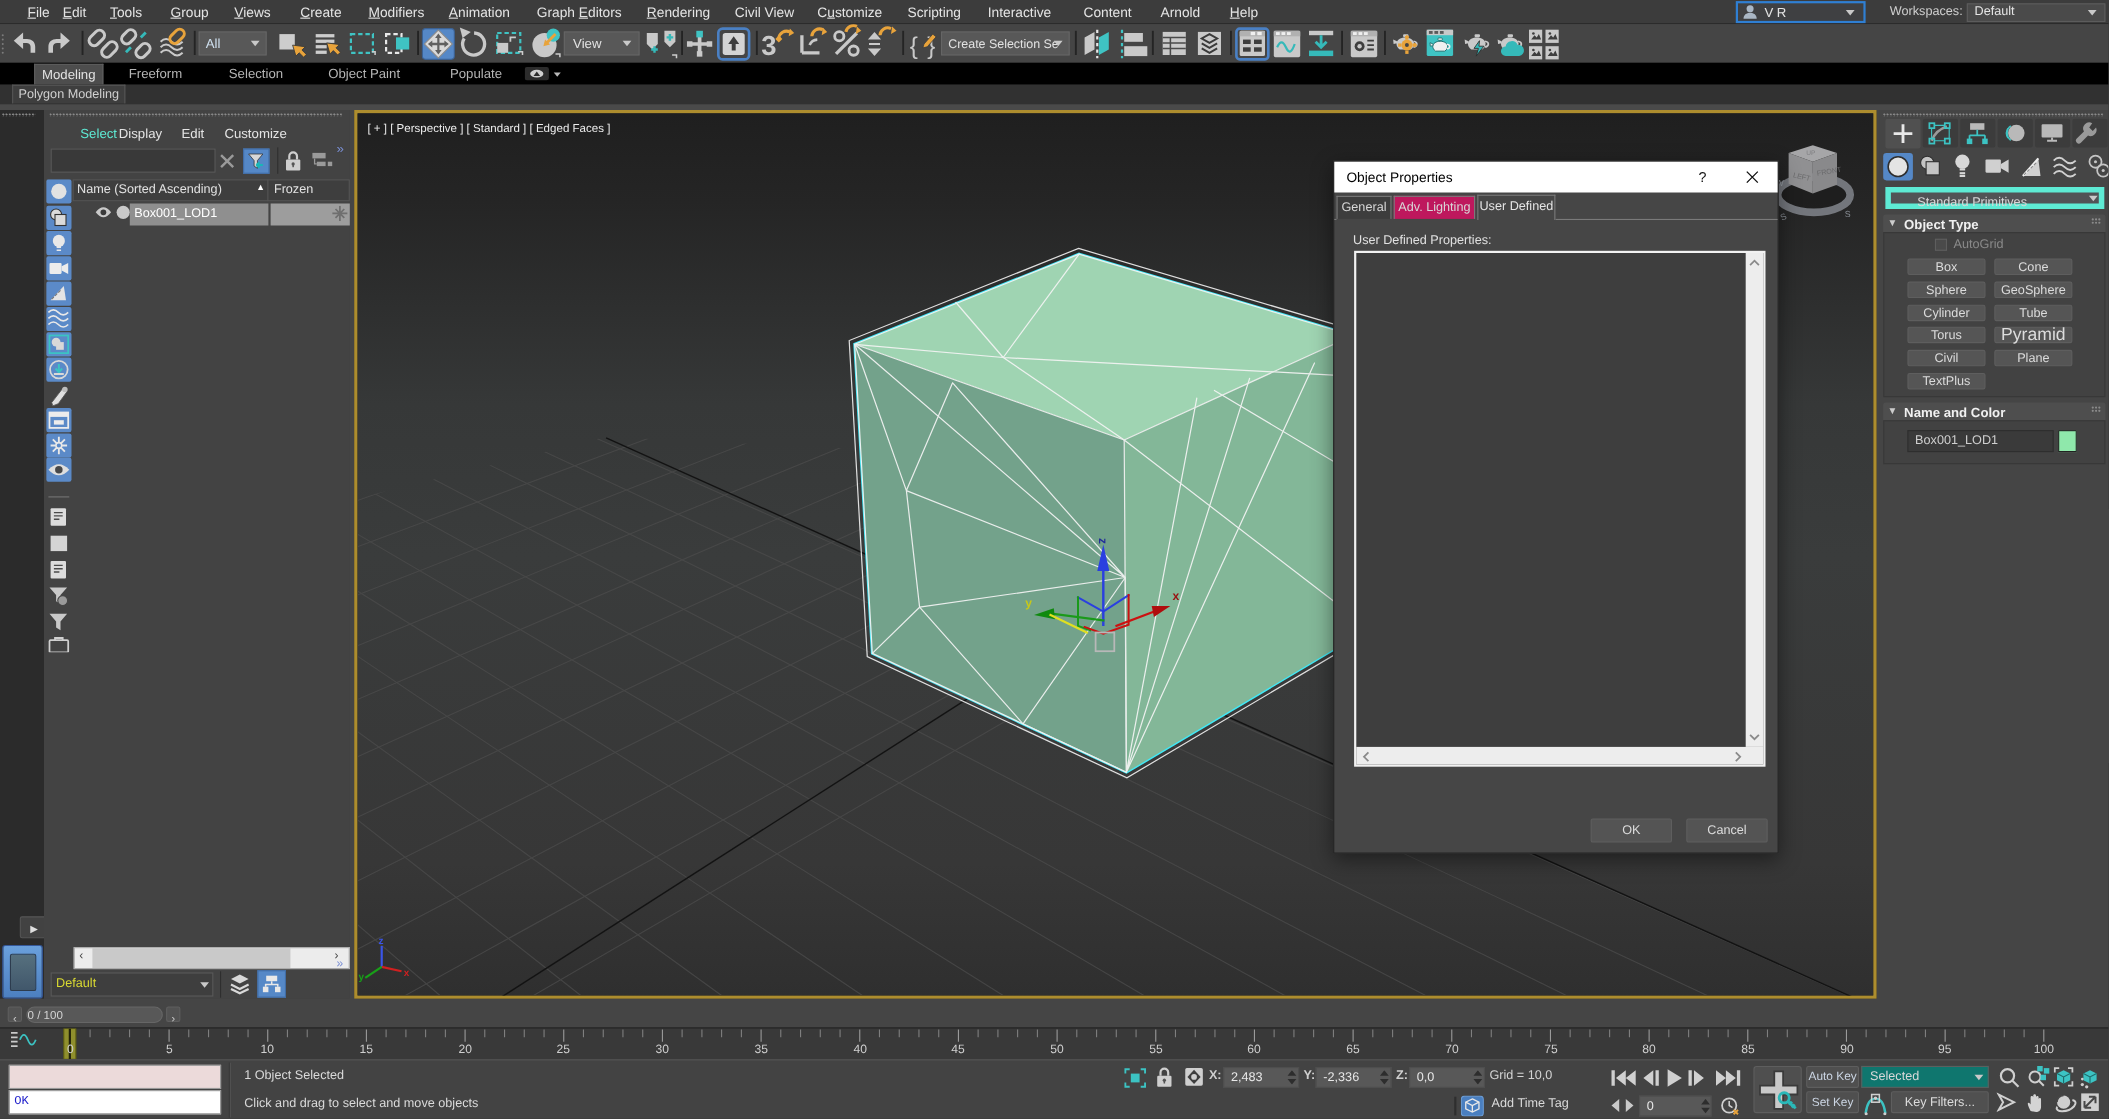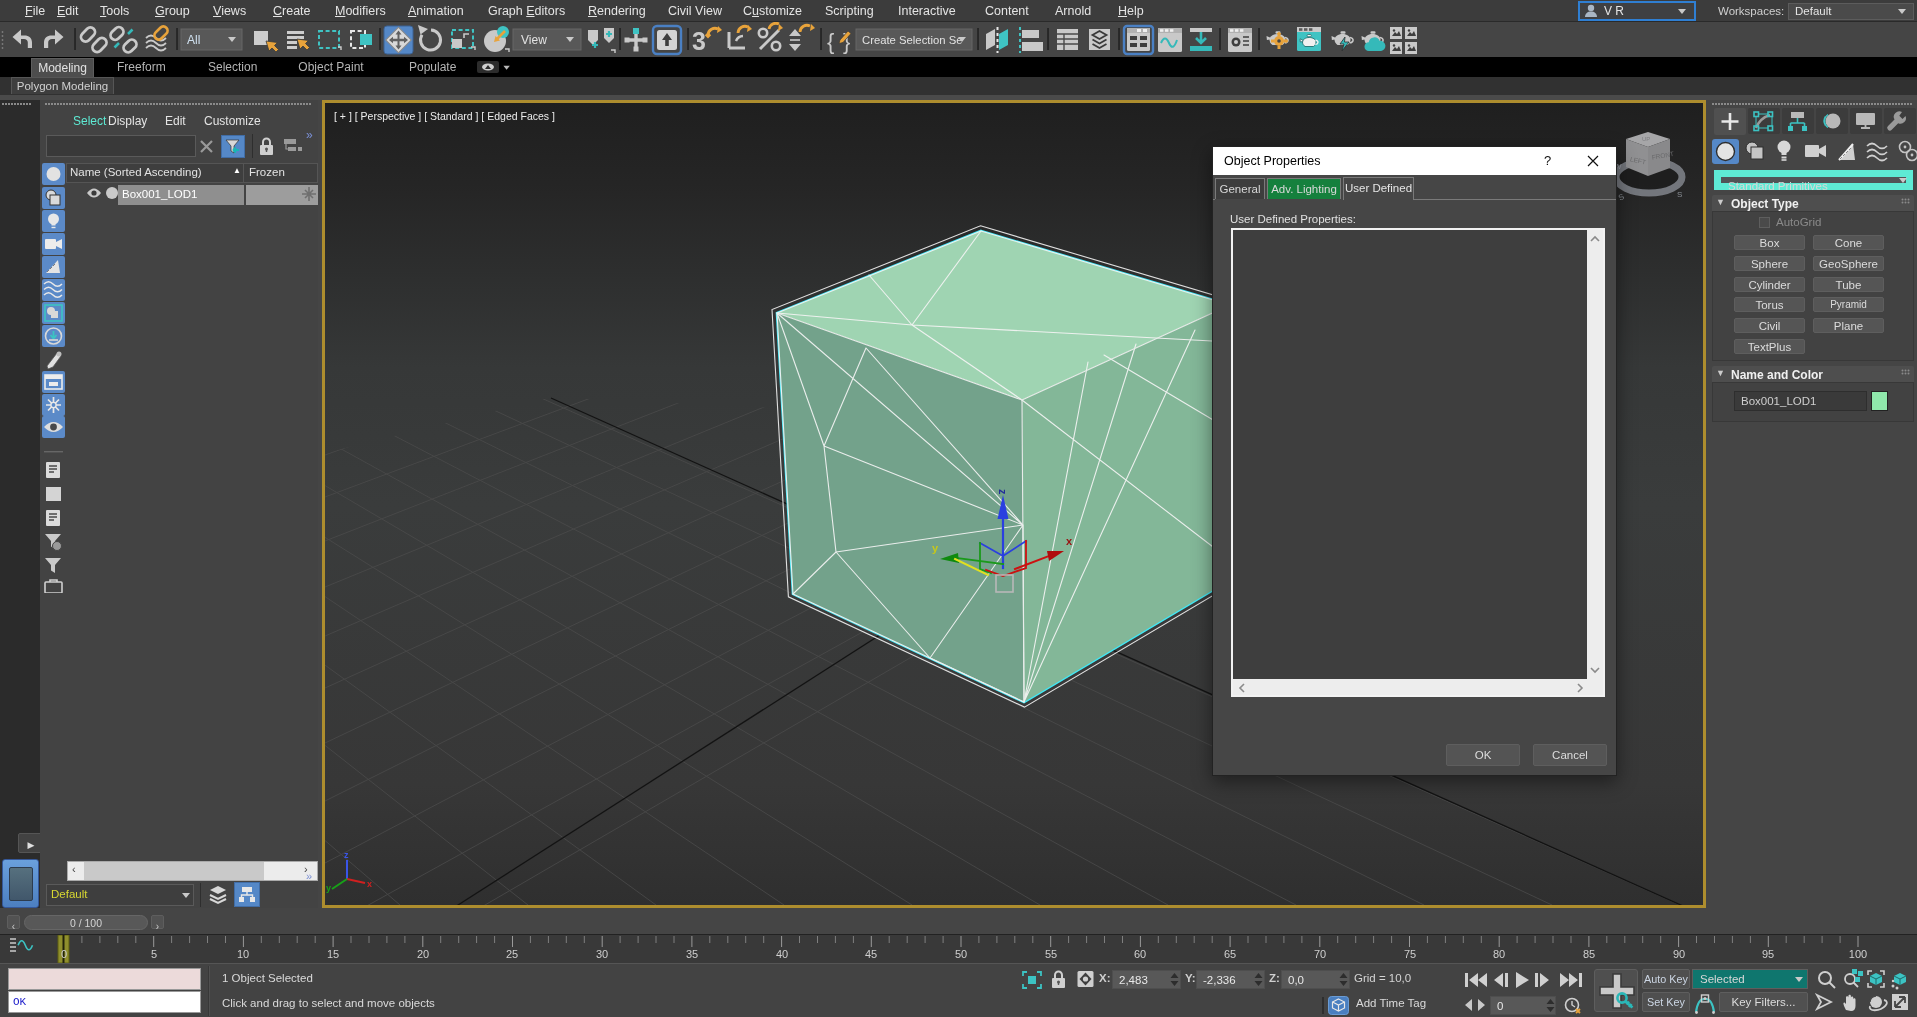--- a/index.html
+++ b/index.html
@@ -587,21 +587,21 @@
 
 <div class="abs" id="dlg" style="left:1212px;top:146px;width:405px;height:630px;background:#464646;border:1px solid #222;box-shadow:0 6px 18px rgba(0,0,0,0.45)">
 <div class="abs" style="left:0;top:0;width:403px;height:28px;background:#fff"></div>
 <span class="abs" style="left:11px;top:7px;font-size:12.5px;color:#000">Object Properties</span>
 <span class="abs" style="left:331px;top:6px;font-size:13px;color:#111">?</span>
 <svg class="abs" style="left:374px;top:8px" width="12" height="12" viewBox="0 0 12 12">
         <path d="M1 1l10 10M11 1L1 11" stroke="#111" stroke-width="1.2"></path>
       </svg>
 
 <div class="abs" style="left:2px;top:31px;width:50px;height:21px;background:#3d3d3d;border:1px solid #7a7a7a;border-bottom:none;font-size:11.5px;color:#d8d8d8;text-align:center;line-height:20px">General</div>
-<div class="abs" style="left:54px;top:31px;width:74px;height:21px;background:#15803d;border:1px solid #7a7a7a;border-bottom:none;font-size:11.5px;color:#d8d8d8;text-align:center;line-height:20px">Adv. Lighting</div>
+<div class="abs" style="left:54px;top:31px;width:74px;height:21px;background:#be185d;border:1px solid #7a7a7a;border-bottom:none;font-size:11.5px;color:#d8d8d8;text-align:center;line-height:20px">Adv. Lighting</div>
 <div class="abs" style="left:130px;top:30px;width:71px;height:23px;background:#464646;border:1px solid #7a7a7a;border-bottom:none;font-size:11.5px;color:#e4e4e4;text-align:center;line-height:21px;z-index:2">User Defined</div>
 <div class="abs" style="left:201px;top:52px;width:202px;height:1px;background:#7a7a7a"></div>
 <div class="abs" style="left:0px;top:52px;width:2px;height:1px;background:#7a7a7a"></div>
 <span class="abs" style="left:17px;top:66px;font-size:11.5px;color:#e0e0e0">User Defined Properties:</span>
 
 <div class="abs" style="left:18px;top:81px;width:374px;height:469px;background:#3e3e3e;border:2px solid #f2f2f2">
 <div class="abs" style="left:354px;top:0;width:16px;height:449px;background:#ededed"></div>
 <svg class="abs" style="left:357px;top:5px" width="10" height="7" viewBox="0 0 10 7">
           <path d="M1 6l4-4 4 4" stroke="#8a8a8a" stroke-width="1.6" fill="none"></path>
         </svg>
@@ -684,21 +684,21 @@
           <path d="M0 16q5-5 10 0t10 0"></path>
         </g>
 <g transform="translate(190,33)">
           <circle cx="6" cy="6" r="5.5" fill="none" stroke="#c4c4c4" stroke-width="1.6"></circle>
           <circle cx="6" cy="6" r="1.4" fill="#c4c4c4"></circle>
           <circle cx="13" cy="14" r="5.5" fill="none" stroke="#c4c4c4" stroke-width="1.6"></circle>
           <circle cx="13" cy="14" r="1.4" fill="#c4c4c4"></circle>
         </g>
 </svg>
 
-<div class="abs" style="left:5px;top:70px;width:199px;height:20px;background:#515356;border:7px solid #5eead4;font-size:11.5px;color:#d8d8d8;line-height:19px;padding-left:7px">Standard Primitives</div>
+<div class="abs" style="left:5px;top:70px;width:199px;height:20px;background:#515356;border:5px solid #5eead4;font-size:11.5px;color:#d8d8d8;line-height:19px;padding-left:24px">Standard Primitives</div>
 <div class="caret" style="left:190px;top:78px"></div>
 
 <div class="abs" style="left:3px;top:95px;width:202px;height:16px;background:#4e4e4e;border-radius:2px 2px 0 0"></div>
 <span class="abs" style="left:7px;top:97px;font-size:9px;color:#ccc">▼</span>
 <span class="abs" style="left:22px;top:97px;font-size:12px;font-weight:bold;color:#f0f0f0">Object Type</span>
 <svg class="abs" style="left:192px;top:98px" width="9" height="9" viewBox="0 0 9 9">
         <g fill="#8a8a8a">
           <circle cx="1.5" cy="1.5" r="1"></circle>
           <circle cx="4.5" cy="1.5" r="1"></circle>
           <circle cx="7.5" cy="1.5" r="1"></circle>
@@ -710,21 +710,21 @@
 <div class="abs" style="left:3px;top:111px;width:202px;height:150px;background:#424242;border:1px solid #383838"></div>
 <div class="abs" style="left:50px;top:117px;width:11px;height:11px;background:#4a4a4a;border:1px solid #5e5e5e"></div>
 <span class="abs" style="left:67px;top:116px;font-size:11.5px;color:#8a8a8a">AutoGrid</span>
 <div class="abs btn" style="left:25px;top:135px;width:71px;height:15px;font-size:11.5px;line-height:14px">Box</div>
 <div class="abs btn" style="left:104px;top:135px;width:71px;height:15px;font-size:11.5px;line-height:14px">Cone</div>
 <div class="abs btn" style="left:25px;top:156px;width:71px;height:15px;font-size:11.5px;line-height:14px">Sphere</div>
 <div class="abs btn" style="left:104px;top:156px;width:71px;height:15px;font-size:11.5px;line-height:14px">GeoSphere</div>
 <div class="abs btn" style="left:25px;top:177px;width:71px;height:15px;font-size:11.5px;line-height:14px">Cylinder</div>
 <div class="abs btn" style="left:104px;top:177px;width:71px;height:15px;font-size:11.5px;line-height:14px">Tube</div>
 <div class="abs btn" style="left:25px;top:197px;width:71px;height:15px;font-size:11.5px;line-height:14px">Torus</div>
-<div class="abs btn" style="left:104px;top:197px;width:71px;height:15px;font-size:10px;line-height:14px">Pyramid</div>
+<div class="abs btn" style="left:104px;top:197px;width:71px;height:15px;font-size:16px;line-height:14px">Pyramid</div>
 <div class="abs btn" style="left:25px;top:218px;width:71px;height:15px;font-size:11.5px;line-height:14px">Civil</div>
 <div class="abs btn" style="left:104px;top:218px;width:71px;height:15px;font-size:11.5px;line-height:14px">Plane</div>
 <div class="abs btn" style="left:25px;top:239px;width:71px;height:15px;font-size:11.5px;line-height:14px">TextPlus</div>
 
 <div class="abs" style="left:3px;top:266px;width:202px;height:16px;background:#4e4e4e;border-radius:2px 2px 0 0"></div>
 <span class="abs" style="left:7px;top:268px;font-size:9px;color:#ccc">▼</span>
 <span class="abs" style="left:22px;top:268px;font-size:12px;font-weight:bold;color:#f0f0f0">Name and Color</span>
 <svg class="abs" style="left:192px;top:269px" width="9" height="9" viewBox="0 0 9 9">
         <g fill="#8a8a8a">
           <circle cx="1.5" cy="1.5" r="1"></circle>
@@ -735,21 +735,21 @@
           <circle cx="7.5" cy="4.5" r="1"></circle>
         </g>
       </svg>
 <div class="abs" style="left:3px;top:282px;width:202px;height:40px;background:#424242;border:1px solid #383838"></div>
 <div class="abs" style="left:25px;top:291px;width:133px;height:20px;background:#3a3a3a;border:1px solid #2e2e2e;font-size:11.5px;color:#cfcfcf;line-height:19px;padding-left:6px">Box001_LOD1</div>
 <div class="abs" style="left:162px;top:291px;width:17px;height:20px;background:#8fe8ab;border:1px solid #222"></div>
 </div>
 
 <div class="abs" style="left:0;top:908px;width:1917px;height:26px;background:#454545">
 <div class="abs btn" style="left:7px;top:7px;width:13px;height:14px;background:#525252"><span style="font-size:10px;line-height:13px;color:#ccc">‹</span></div>
-<div class="abs" style="left:24px;top:7px;width:124px;height:15px;background:#585858;border:1px solid #666;border-radius:8px;text-align:center;font-size:10.5px;line-height:14px;color:#d4d4d4">0 / 100</div>
+<div class="abs" style="left:24px;top:7px;width:124px;height:15px;background:#585858;border:1px solid #666;border-radius:8px;font-size:10.5px;line-height:14px;color:#d4d4d4">0 / 100</div>
 <div class="abs btn" style="left:151px;top:7px;width:13px;height:14px;background:#525252"><span style="font-size:10px;line-height:13px;color:#ccc">›</span></div>
 </div>
 <div class="abs" id="ruler" style="left:0;top:934px;width:1917px;height:29px;background:#393939;border-top:1px solid #222">
 <svg width="1917" height="28" viewBox="0 0 1917 28">
 <g transform="translate(10,3)">
           <path d="M0 1h6M0 5h6M0 9h6M0 13h6" stroke="#c9c9c9" stroke-width="1.6"></path>
           <path d="M9 8q4-10 8 0t8 0" fill="none" stroke="#3cc3c3" stroke-width="1.8" transform="scale(0.9)"></path>
         </g>
 <path d="M81.9 1v7M99.9 1v7M117.8 1v7M135.8 1v7M171.6 1v7M189.6 1v7M207.5 1v7M225.5 1v7M261.3 1v7M279.3 1v7M297.2 1v7M315.2 1v7M351.0 1v7M369.0 1v7M386.9 1v7M404.9 1v7M440.7 1v7M458.7 1v7M476.6 1v7M494.6 1v7M530.4 1v7M548.4 1v7M566.3 1v7M584.3 1v7M620.1 1v7M638.1 1v7M656.0 1v7M674.0 1v7M709.8 1v7M727.8 1v7M745.7 1v7M763.7 1v7M799.5 1v7M817.5 1v7M835.4 1v7M853.4 1v7M889.2 1v7M907.2 1v7M925.1 1v7M943.1 1v7M978.9 1v7M996.9 1v7M1014.8 1v7M1032.8 1v7M1068.6 1v7M1086.6 1v7M1104.5 1v7M1122.5 1v7M1158.3 1v7M1176.3 1v7M1194.2 1v7M1212.2 1v7M1248.0 1v7M1266.0 1v7M1283.9 1v7M1301.9 1v7M1337.7 1v7M1355.7 1v7M1373.6 1v7M1391.6 1v7M1427.4 1v7M1445.4 1v7M1463.3 1v7M1481.3 1v7M1517.1 1v7M1535.1 1v7M1553.0 1v7M1571.0 1v7M1606.8 1v7M1624.8 1v7M1642.7 1v7M1660.7 1v7M1696.5 1v7M1714.5 1v7M1732.4 1v7M1750.4 1v7M1786.2 1v7M1804.2 1v7M1822.1 1v7M1840.1 1v7" stroke="#7f7f7f" stroke-width="1"></path>
         <path d="M64.0 1v11M153.7 1v11M243.4 1v11M333.1 1v11M422.8 1v11M512.5 1v11M602.2 1v11M691.9 1v11M781.6 1v11M871.3 1v11M961.0 1v11M1050.7 1v11M1140.4 1v11M1230.1 1v11M1319.8 1v11M1409.5 1v11M1499.2 1v11M1588.9 1v11M1678.6 1v11M1768.3 1v11M1858.0 1v11" stroke="#9a9a9a" stroke-width="1"></path>

